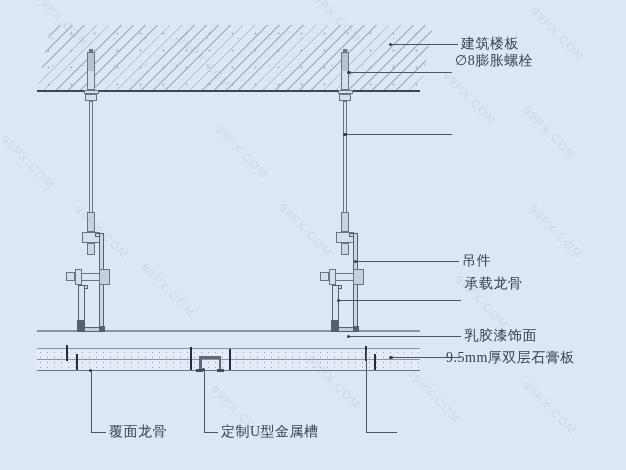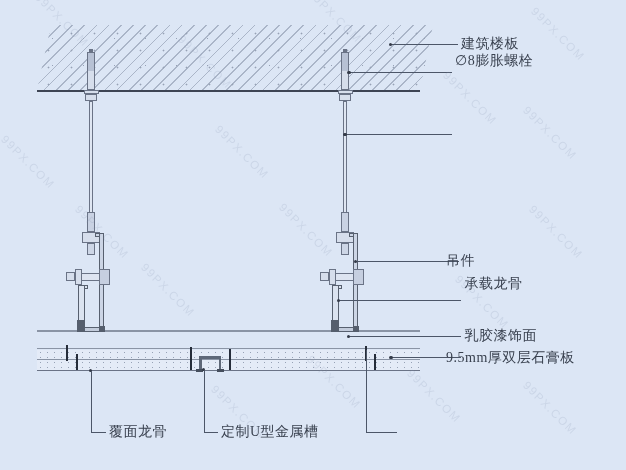--- a/index.html
+++ b/index.html
@@ -124,21 +124,21 @@
 
   <div class="lh" style="left:349px;top:72.2px;width:103px"></div>
   <div class="dot" style="left:347.4px;top:71px"></div>
   <div class="lbl" style="left:455px;top:53px">∅8膨胀螺栓</div>
 
   <div class="lh" style="left:345px;top:134.2px;width:107px"></div>
   <div class="dot" style="left:343.4px;top:133px"></div>
 
   <div class="lh" style="left:355.5px;top:260.7px;width:103.5px"></div>
   <div class="dot" style="left:354.1px;top:259.5px"></div>
-  <div class="lbl" style="left:446px;top:253px">吊件</div>
+  <div class="lbl" style="left:462px;top:253px">吊件</div>
 
   <div class="lh" style="left:338.5px;top:300.2px;width:122.5px"></div>
   <div class="dot" style="left:337.1px;top:299px"></div>
   <div class="lbl" style="left:464.5px;top:276px">承载龙骨</div>
 
   <div class="lh" style="left:348.5px;top:336.2px;width:112.5px"></div>
   <div class="dot" style="left:347.1px;top:335px"></div>
   <div class="lbl" style="left:464.5px;top:328.4px">乳胶漆饰面</div>
 
   <div class="lh" style="left:391px;top:357.2px;width:70px"></div>

